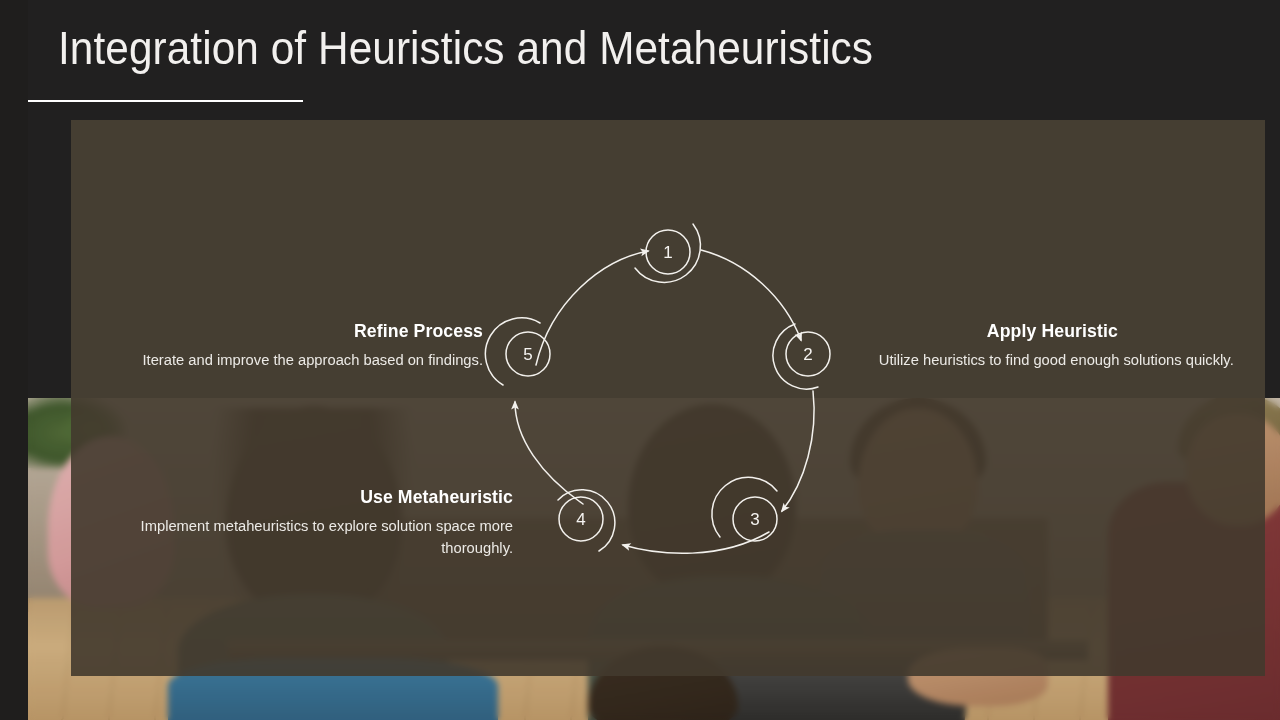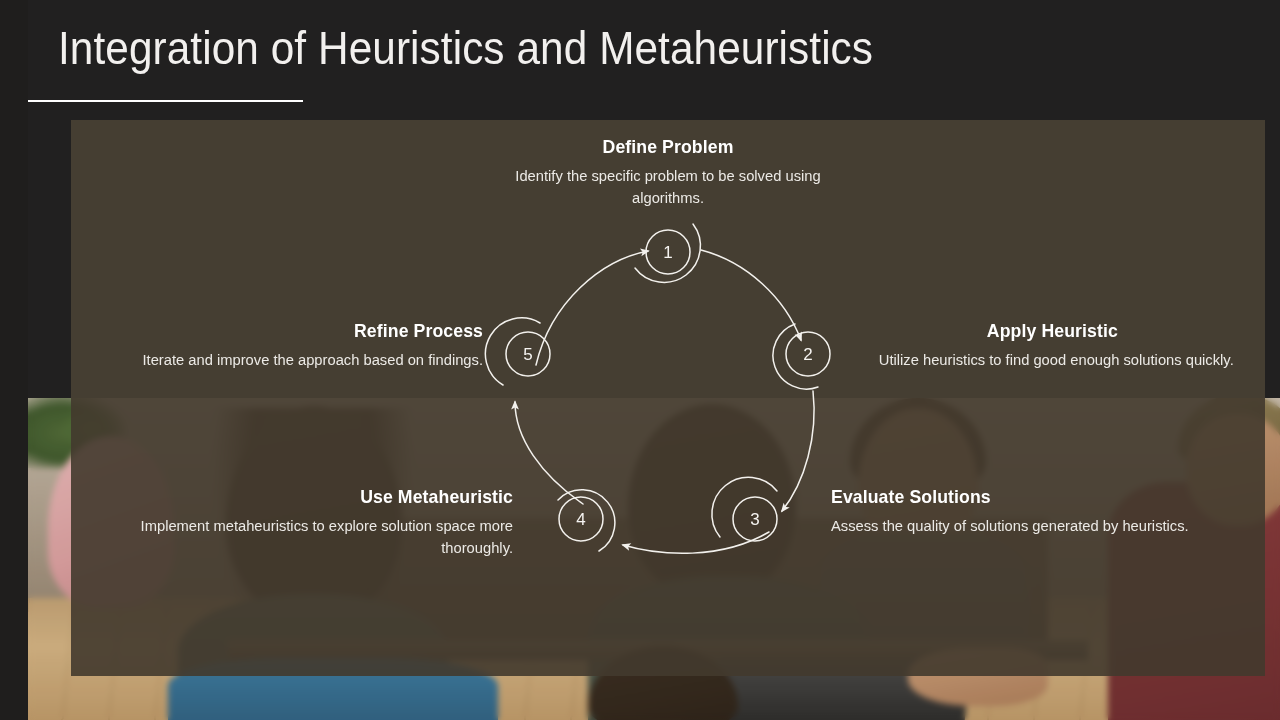--- a/index.html
+++ b/index.html
@@ -317,34 +317,26 @@
       <text class="num-label" x="510" y="405" text-anchor="middle">4</text>
     </g>
 
     <g>
       <path d="M 432,265 A 33,33 0 1 1 469,203" fill="none" stroke="#f3f1ed" stroke-width="1.5" stroke-linecap="round"></path>
       <circle cx="457" cy="234" r="22" fill="none" stroke="#f3f1ed" stroke-width="1.5"></circle>
       <text class="num-label" x="457" y="240" text-anchor="middle">5</text>
     </g>
   </svg>
 
-  <div class="node-text t-center" id="tx-define">
-    <p class="node-title">Define Problem</p>
-    <p class="node-desc">Identify the specific problem to be solved using algorithms.</p>
-  </div>
 
   <div class="node-text t-left" id="tx-apply">
     <p class="node-title">Apply Heuristic</p>
     <p class="node-desc">Utilize heuristics to find good enough solutions quickly.</p>
   </div>
 
-  <div class="node-text t-left" id="tx-evaluate">
-    <p class="node-title">Evaluate Solutions</p>
-    <p class="node-desc">Assess the quality of solutions generated by heuristics.</p>
-  </div>
 
   <div class="node-text t-right" id="tx-refine">
     <p class="node-title">Refine Process</p>
     <p class="node-desc">Iterate and improve the approach based on findings.</p>
   </div>
 
   <div class="node-text t-right" id="tx-use">
     <p class="node-title">Use Metaheuristic</p>
     <p class="node-desc">Implement metaheuristics to explore solution space more thoroughly.</p>
   </div>

